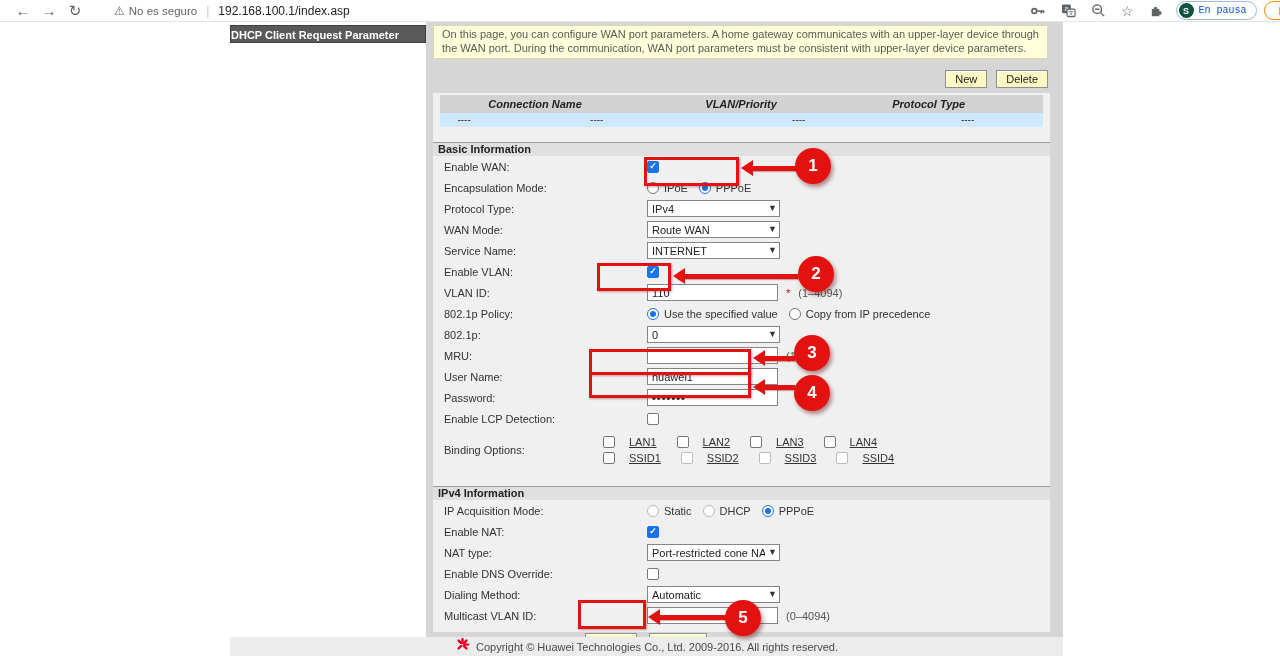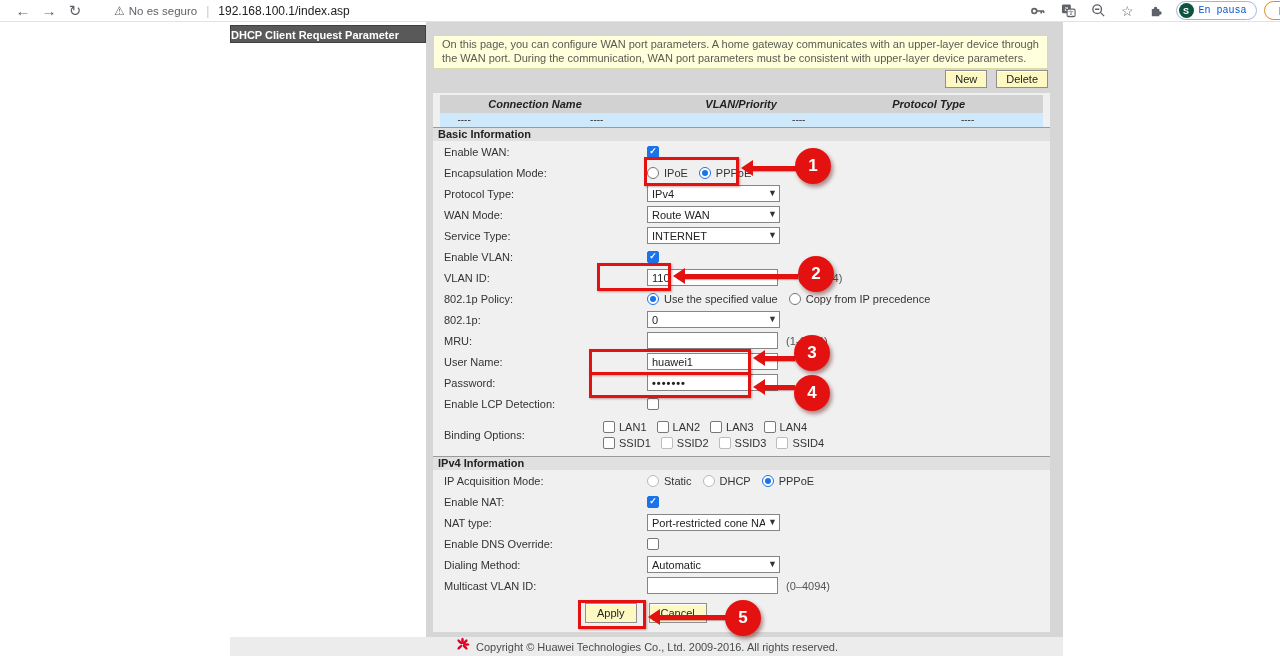--- a/index.html
+++ b/index.html
@@ -24,42 +24,42 @@
             font-weight:bold; display:flex; align-items:center; justify-content:center; }
   .profile-label { color:#0b57d0; font-size:10px;font-family:Liberation Mono, monospace; }
   .error-chip { flex-shrink:0; margin-left:7px; margin-right:-38px; height:19px; border:1.5px solid #e8890a;
                 border-radius:10px; color:#d9680a; font-size:11px; display:flex; align-items:center; padding:0 14px; }
 
   
   .sidebar { position:absolute; left:230px; top:22px; width:196px; height:615px; background:#fff; }
   .sidebar-item { margin-top:3px; height:18px; background:var(--sidebar_item_bg,#595959); color:#fff;
                   font-size:11px; font-weight:bold; line-height:18px; border:1px solid #3f3f3f; cursor:pointer; }
   .main { position:absolute; left:426px; top:22px; width:637px; height:615px; background:#d6d6d6; }
-  .infobox { position:absolute; left:7px; right:15px; top:13px; background:var(--infobox_bg,#ffffdc);
+  .infobox { position:absolute; left:7px; right:15px; top:3px; background:var(--infobox_bg,#ffffdc);
              border:1px solid #d9d9ab; padding:1px 8px 3px; font-size:11px; color:#5a5a52; line-height:14px; }
   .toolbar { position:absolute; top:48px; right:15px; display:flex; gap:9px; }
   .btn { background:#fef9c3; border:1px solid #8f8f8f; font-size:11px; color:#222; padding:2px 9px;
          font-family:"Liberation Sans", sans-serif; cursor:pointer; box-shadow:inset 0 1px 0 #fff; }
 
   .form { position:absolute; left:7px; right:13px; top:71px; bottom:5px; background:#f0f0f0; }
   .tbl { margin:2px 7px 0; }
   .tbl-head, .tbl-row { display:grid; grid-template-columns:8% 36% 31% 25%; }
   .tbl-head { height:18px; background:#d2d2d2; }
   .tbl-head > div { font-size:11px; font-weight:bold; color:#222; text-align:left; line-height:18px;font-style:italic; }
   .tbl-row { height:14px; background:var(--table_row_blue,#cfe9fc); }
   .tbl-row > div { font-size:10px; color:#333; text-align:center; line-height:14px; }
 
   .section-bar { height:14px; background:#e0e0e0; border-top:1px solid #9a9a9a; font-size:11px;
-                 font-weight:bold; color:#222; line-height:13px; padding-left:5px; }
+                 font-weight:bold; color:#222; line-height:13px; padding-left:5px;margin-top:15px; }
   .row { display:flex; align-items:center; height:21px; }
   .row.tall { height:42px; }
   .lbl { width:170px; padding-left:11px; font-size:11px; color:#333; flex-shrink:0; }
   .ctl { display:flex; align-items:center; gap:5px; font-size:11px; color:#333;margin-left:44px; }
   .ctl-col { display:flex; flex-direction:column; gap:4px; }
-  .ctl-line { display:flex; gap:4px; font-size:11px; color:#333; }
+  .ctl-line { display:flex; gap:14px; font-size:11px; color:#333;text-decoration:underline; }
 
   .cb { width:12px; height:12px; border:1px solid #777; border-radius:2px; background:#fff;
         display:inline-flex; align-items:center; justify-content:center; cursor:pointer; flex-shrink:0; }
   .cb.on { background:var(--check_blue,#1a73e8); border-color:var(--check_blue,#1a73e8); }
   .cb.on::after { content:"✓"; color:#fff; font-size:9px; font-weight:bold; line-height:1; }
   .cb.dis { border-color:#bcbcbc; }
   .rd { width:12px; height:12px; border:1px solid #767676; border-radius:50%; background:#fff;
         display:inline-flex; align-items:center; justify-content:center; cursor:pointer; flex-shrink:0; }
   .rd.on { border-color:var(--check_blue,#1a73e8); }
   .rd.on::after { content:""; width:6px; height:6px; border-radius:50%; background:var(--check_blue,#1a73e8); }
@@ -203,21 +203,21 @@
       <div class="lbl">WAN Mode:</div>
       <div class="ctl">
         <div class="sel">
           <span class="selval">Route WAN</span>
           <span class="caret">▼</span>
         </div>
       </div>
     </div>
 
     <div class="row">
-      <div class="lbl">Service Type:</div>
+      <div class="lbl">Service Name:</div>
       <div class="ctl">
         <div class="sel">
           <span class="selval">INTERNET</span>
           <span class="caret">▼</span>
         </div>
       </div>
     </div>
 
     <div class="row">
       <div class="lbl">Enable VLAN:</div>

